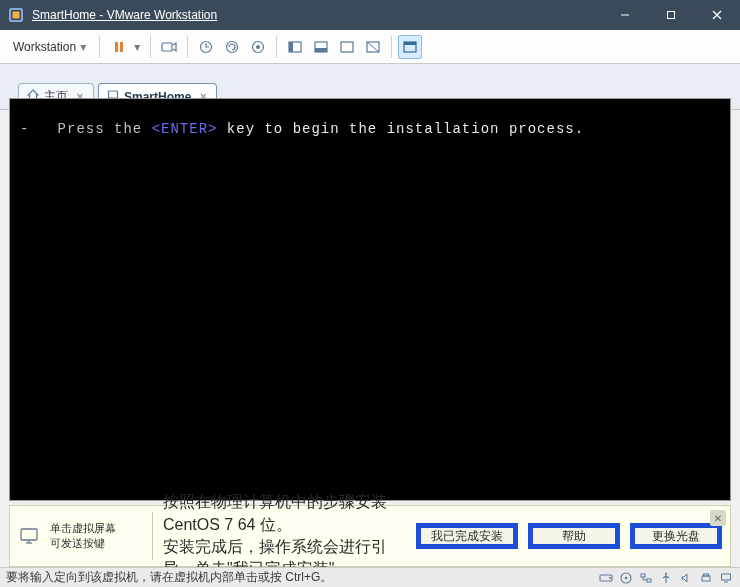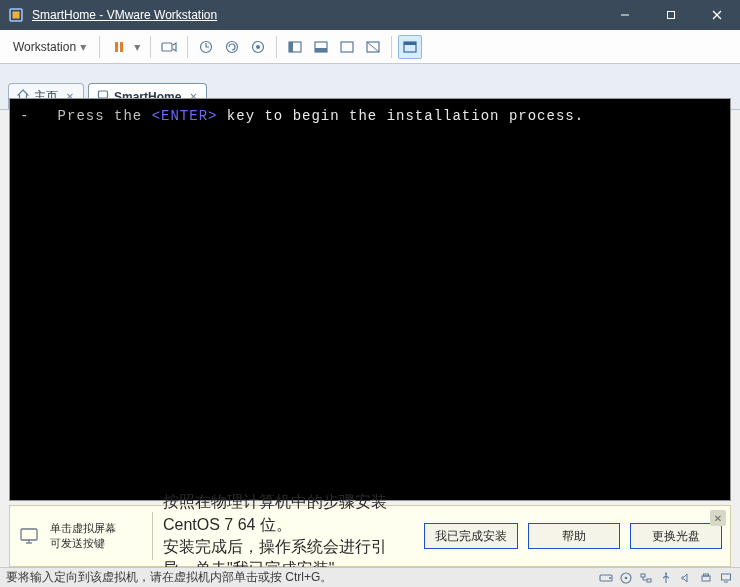--- a/index.html
+++ b/index.html
@@ -78,21 +78,21 @@
     width: 12px; display: flex; align-items: center; justify-content: center;
     color: #7a7a7a;
   }
   
   .tabs {
     height: 46px;
     background: #e9eef4;
     border-bottom: 1px solid #b8c4d0;
     display: flex;
     align-items: flex-end;
-    padding: 0 8px;
+    padding: 0 18px;
     gap: 4px;
   }
   .tab {
     display: flex; align-items: center;
     height: 26px;
     background: #f6f9fc;
     border: 1px solid #9fb4c9;
     border-bottom: none;
     border-radius: 4px 4px 0 0;
     padding: 0 6px 0 8px;
@@ -114,21 +114,21 @@
   }
   
   .guest-frame {
     position: absolute;
     top: 98px; left: 9px; right: 9px; bottom: 86px;
     border: 1px solid #969696;
     background: #000;
     overflow: hidden;
   }
   .console {
-    padding: 9px 10px;
+    padding: 22px 10px;
     font-family: "Courier New", monospace;
     font-size: 14px;
     color: #e8e8e8;
     white-space: pre;
     letter-spacing: 1px;
   }
   .console .dash { color: #c0c0c0; }
   .console .enter-key { color: #6a6af0; }
   
   .info-bar {
@@ -143,21 +143,21 @@
     gap: 10px;
   }
   .info-icon { width: 22px; display:flex; align-items:center; justify-content:center; color:#5a6a7a; }
   .info-left { width: 92px; font-size: 11px; color: #2a2a2a; line-height: 1.35; }
   .info-divider { width: 1px; height: 48px; background: #c8c8b0; }
   .info-text { flex: 1; font-size: 16px; color: #2a2a2a; line-height: 1.4; padding-right: 6px; }
   .info-buttons { display: flex; gap: 10px; align-items:center; }
   .btn {
     min-width: 92px; height: 26px;
     background: #f4f4e8;
-    border: 1px solid #1d4ed8;
+    border: 5px solid #1d4ed8;
     font-size: 12px;
     color: #2a2a2a;
     display: flex; align-items: center; justify-content: center;
     padding: 0 10px;
   }
   .info-close {
     position: absolute; top: 4px; right: 4px;
     width: 16px; height: 16px;
     background: #d8d8c8;
     color: #6a6a5a;

